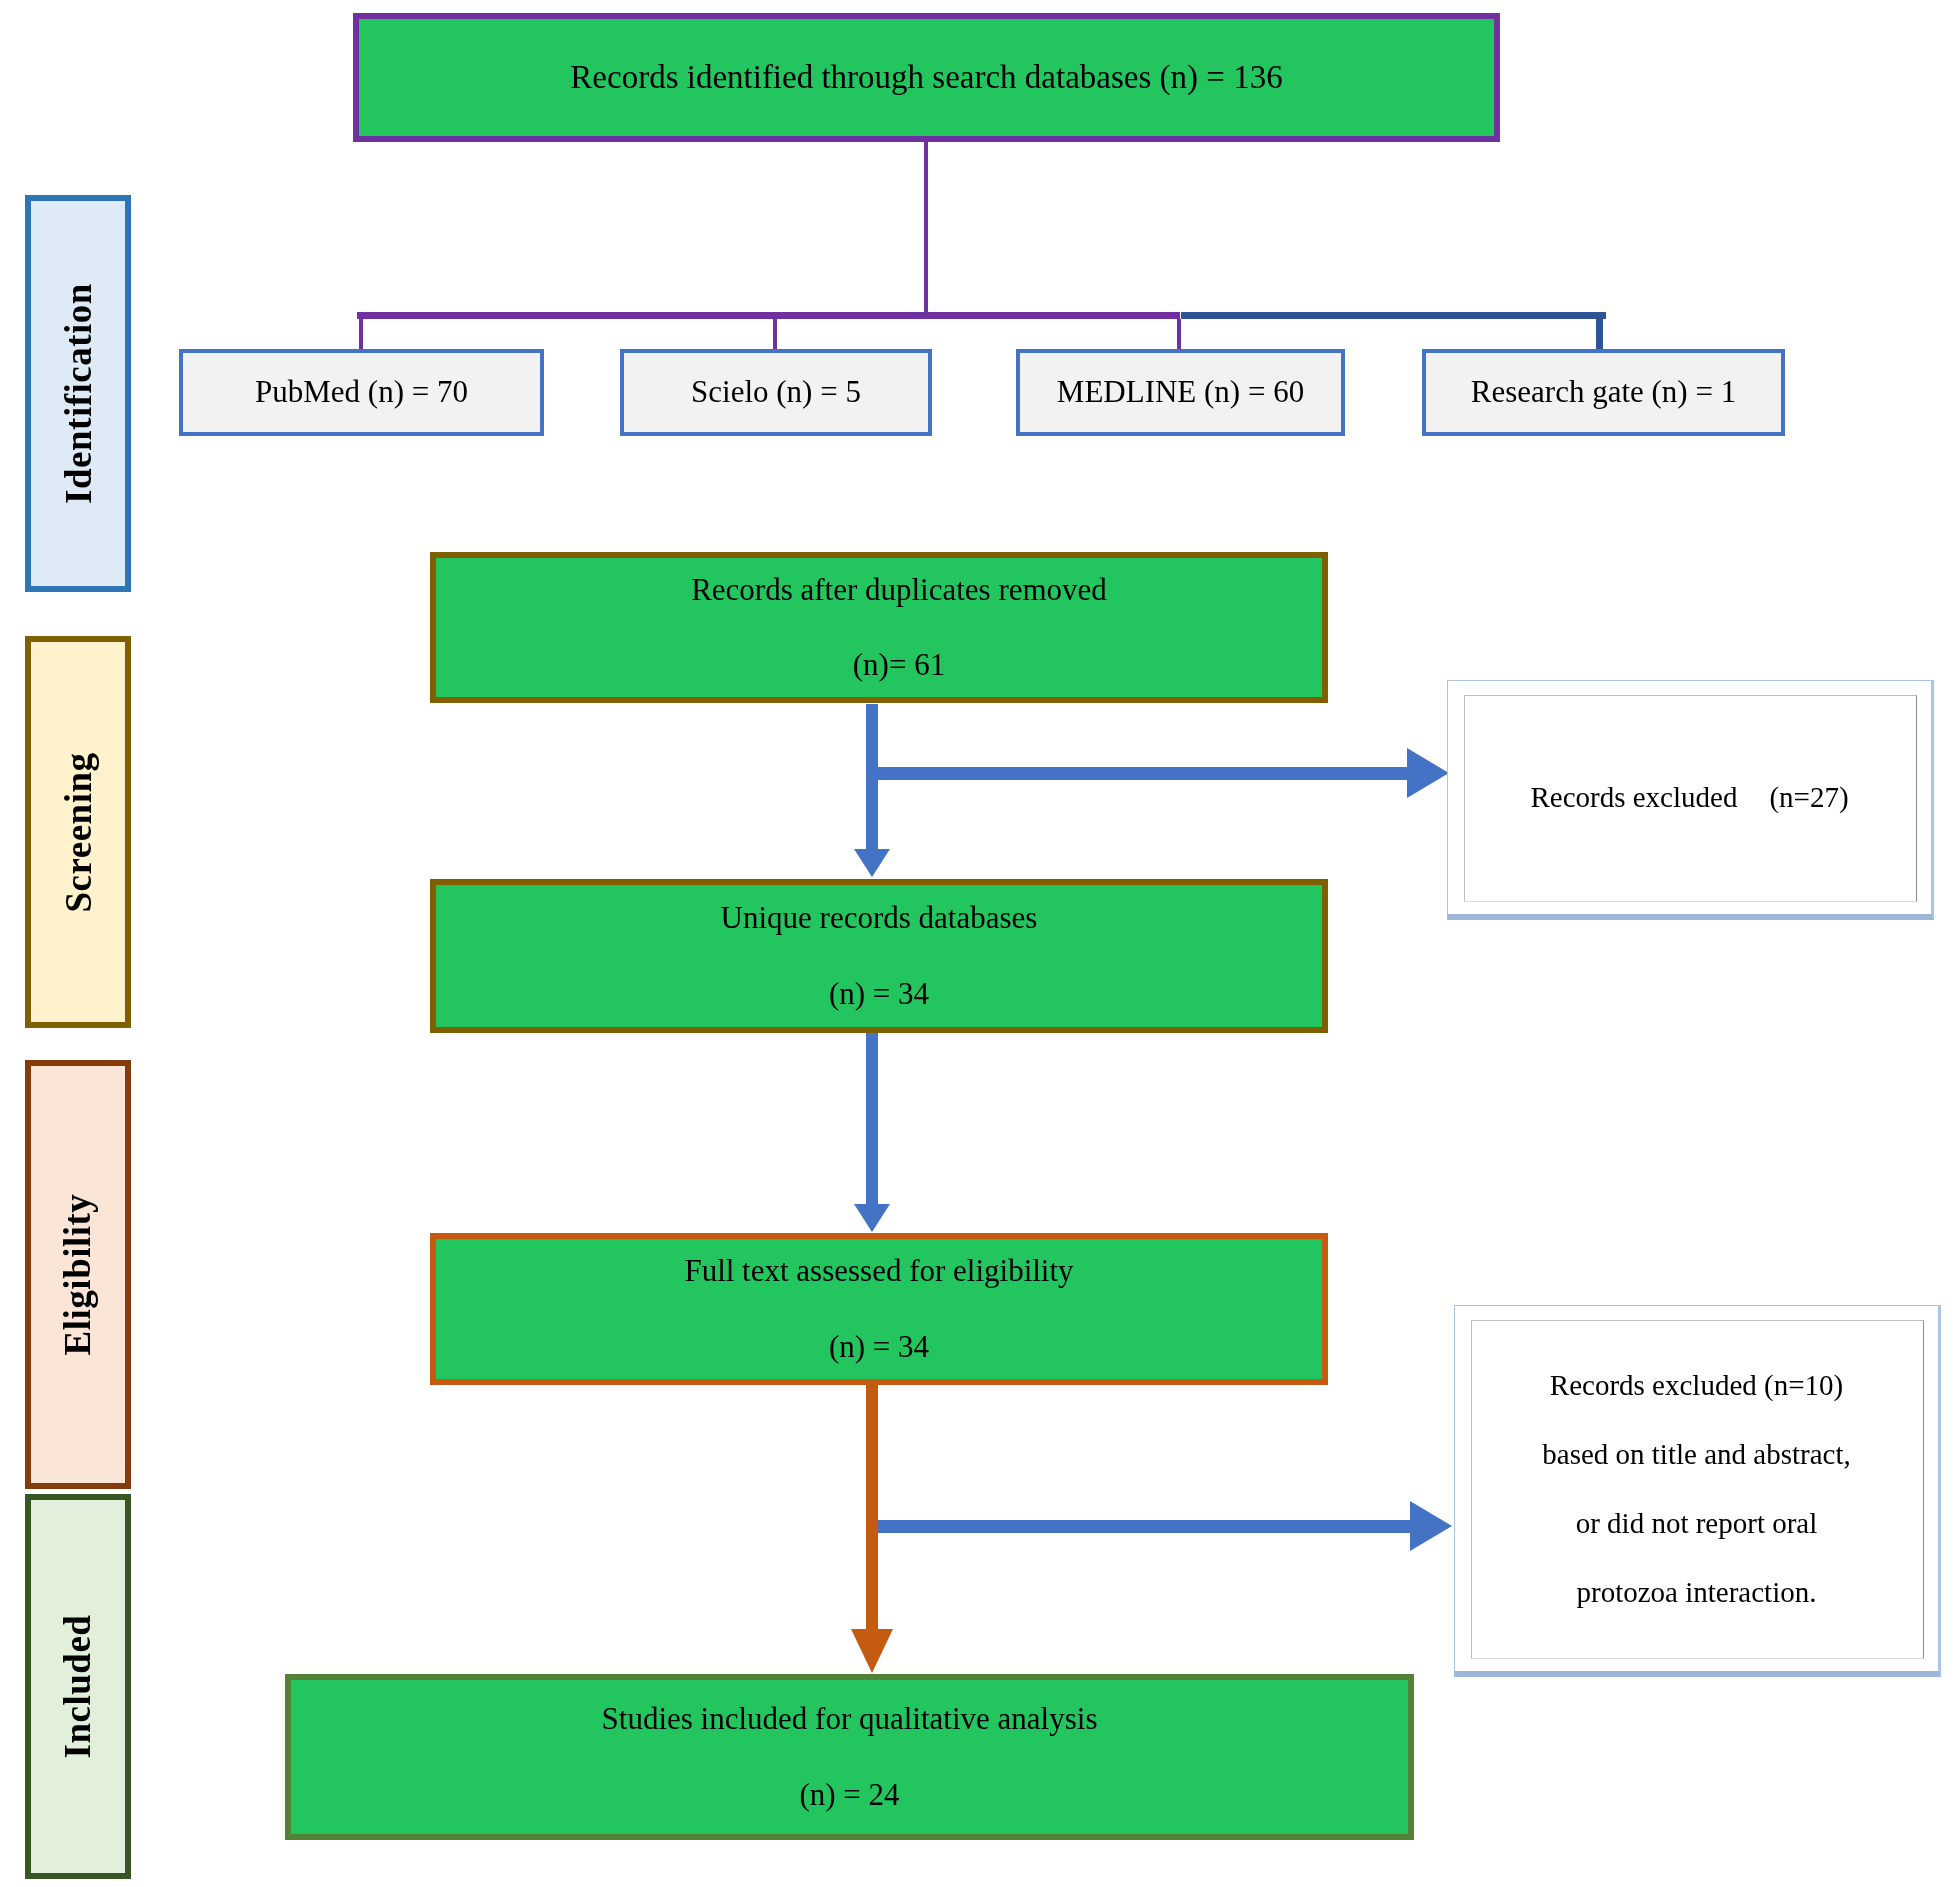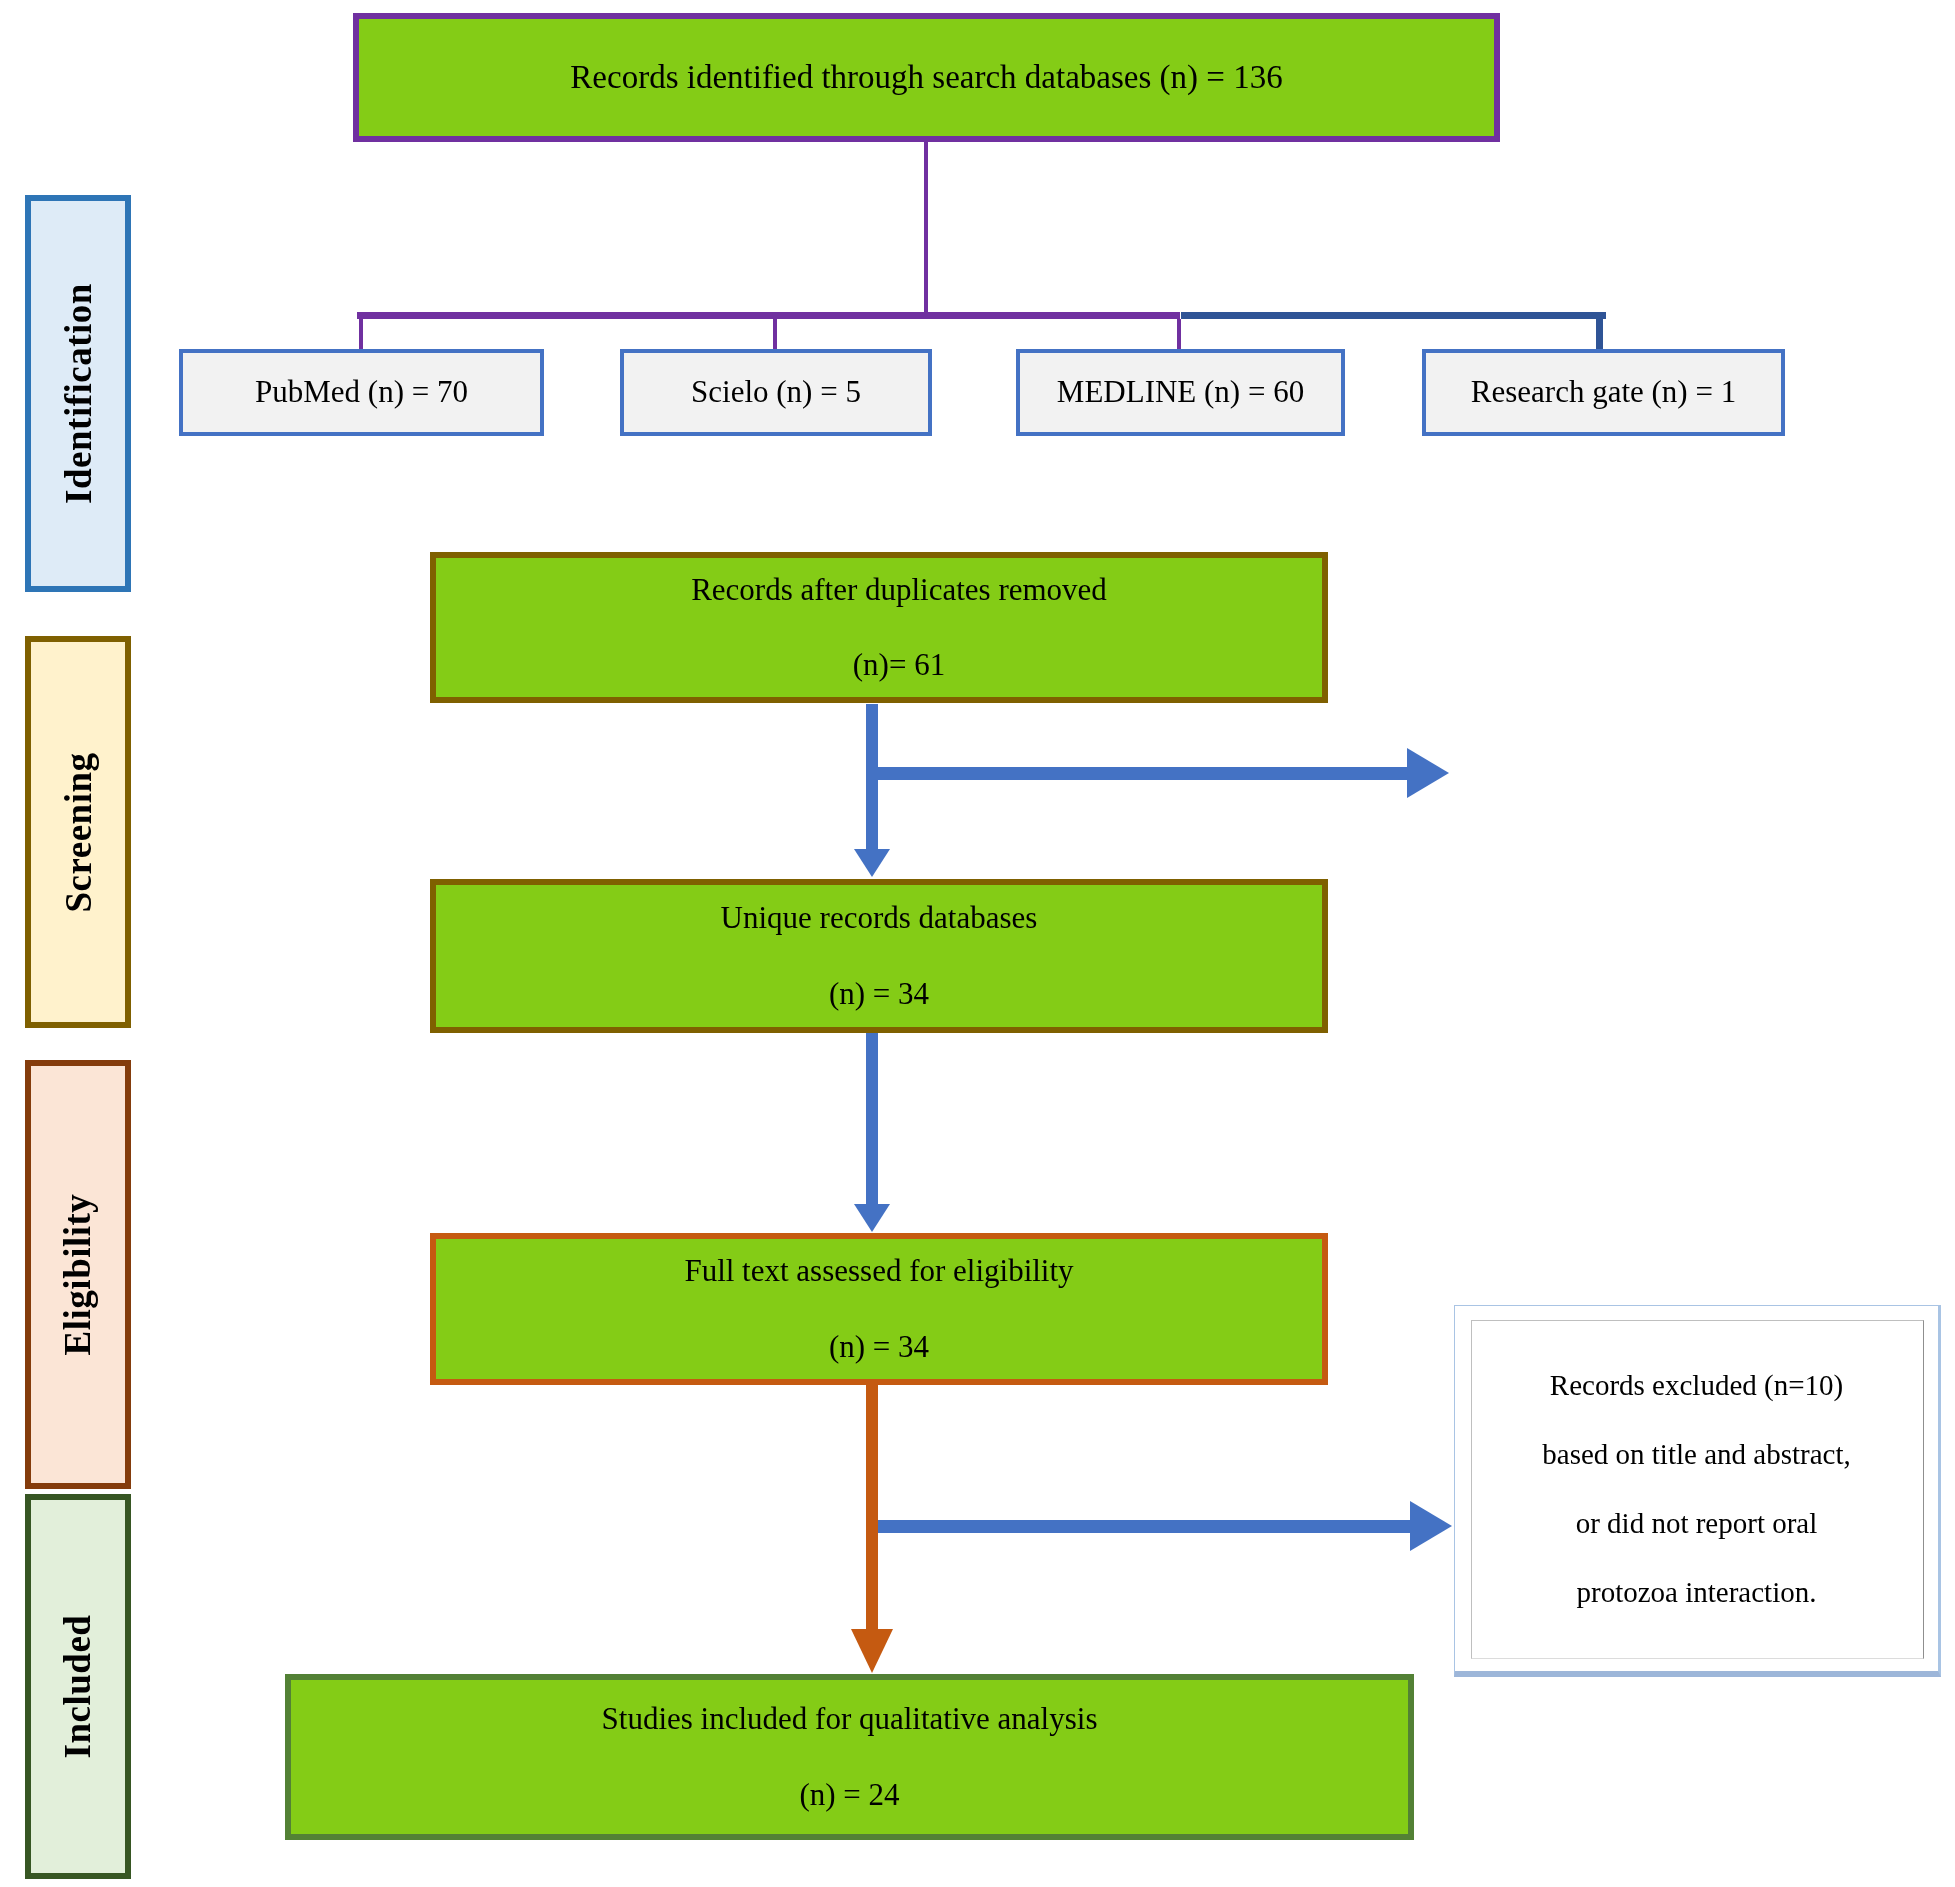--- a/index.html
+++ b/index.html
@@ -20,21 +20,21 @@
   .st-screening{left:25px;top:636px;width:106px;height:392px;
     background:var(--screening-fill,#FFF2CC);border:6.4px solid var(--screening-border,#7F6000);}
   .st-eligibility{left:25px;top:1060px;width:106px;height:429px;
     background:var(--eligibility-fill,#FBE5D6);border:6.4px solid var(--eligibility-border,#843C0C);}
   .st-included{left:25px;top:1494px;width:106px;height:385px;
     background:var(--included-fill,#E2EFDA);border:6.4px solid var(--included-border,#375623);}
 
   
   .fbox{
     display:flex;flex-direction:column;align-items:center;justify-content:center;
-    text-align:center;background:#84cc16;row-gap:41px;font-size:31px;line-height:1.1;
+    text-align:center;background:#22c55e;row-gap:41px;font-size:31px;line-height:1.1;
   }
   .fbox .line{padding:0 13.8px;}
   .topbox{left:353px;top:13px;width:1147px;height:129px;
     border:6px solid var(--purple,#7030A0);font-size:33px;}
   .srcbox{top:349px;height:87px;background:var(--source-fill,#F2F2F2);
     border:4.1px solid var(--source-border,#4472C4);font-size:31px;}
   .src-pubmed{left:179px;width:365px;}
   .src-scielo{left:620px;width:312px;}
   .src-medline{left:1016px;width:329px;}
   .src-researchgate{left:1422px;width:363px;}
@@ -121,20 +121,25 @@
   <div class="abs fbox olive1">
     <div class="line">Records after duplicates removed</div>
     <div class="line">(n)= 61</div>
   </div>
 
   <div class="abs cline blue-fill" style="left:866px;top:704px;width:12px;height:145px;"></div>
   <div class="abs head-down blue" style="left:854px;top:849px;"></div>
   <div class="abs cline blue-fill" style="left:866px;top:767px;width:541px;height:13px;"></div>
   <div class="abs head-right" style="left:1407px;top:748px;"></div>
 
+  <div class="abs shadowbox excl1">
+    <div>
+      <span>Records excluded</span><span class="gap"></span><span>(n=27)</span>
+    </div>
+  </div>
 
   <div class="abs fbox olive2">
     <div class="line">Unique records databases</div>
     <div class="line">(n) = 34</div>
   </div>
 
   <div class="abs cline blue-fill" style="left:866px;top:1033px;width:12px;height:172px;"></div>
   <div class="abs head-down blue" style="left:854px;top:1204px;"></div>
 
   <div class="abs fbox orangebox">

